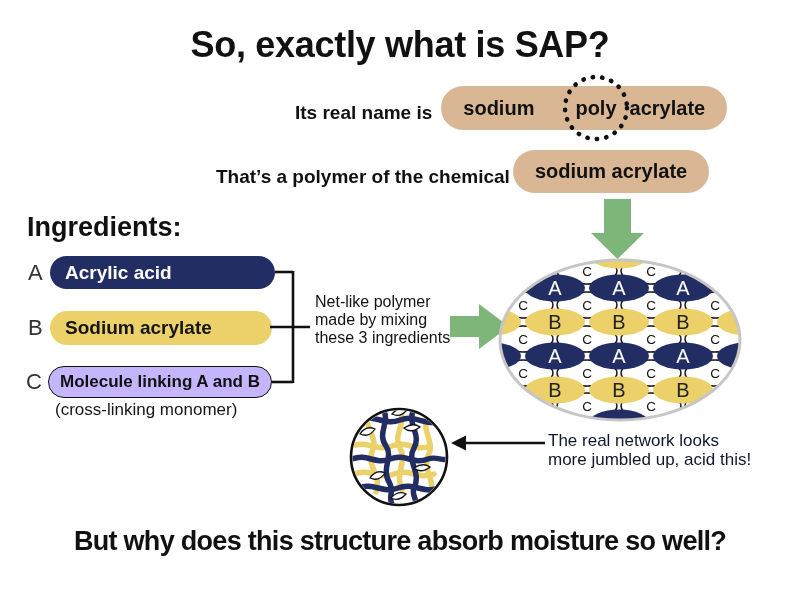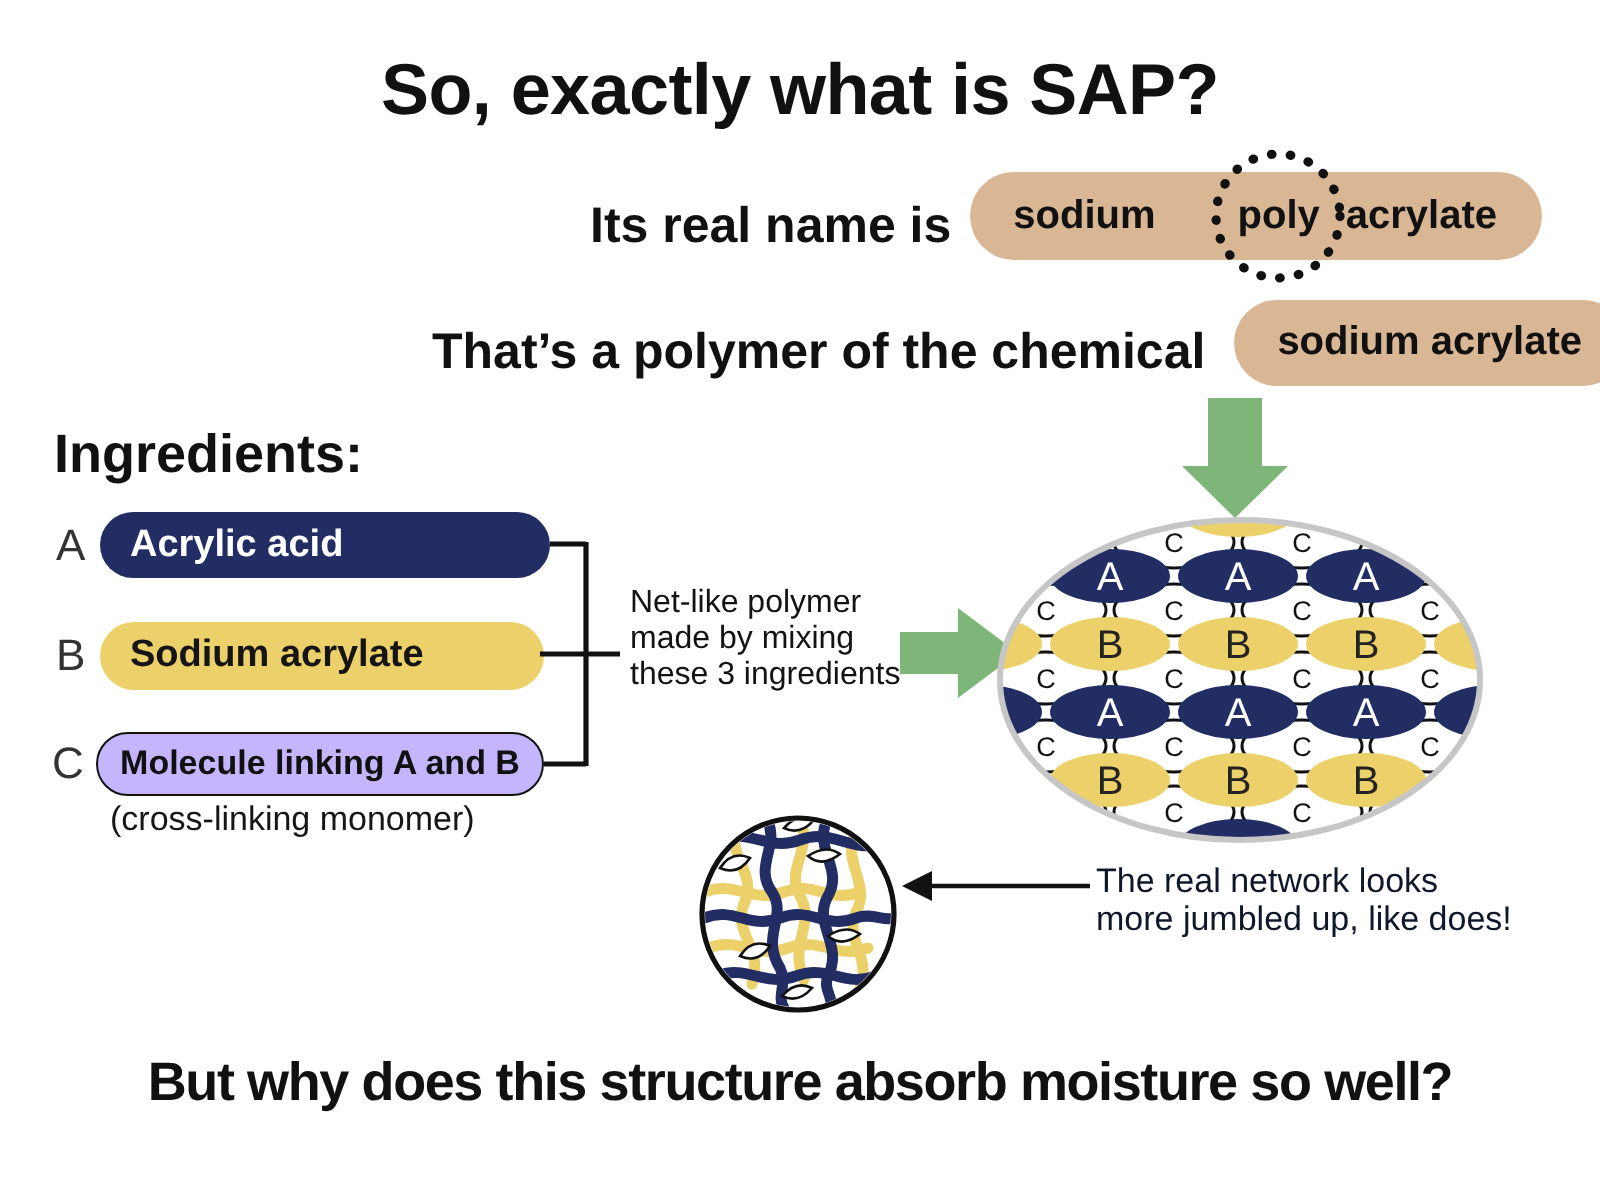--- a/index.html
+++ b/index.html
@@ -16,22 +16,22 @@
   .abs{position:absolute;}
   .title{
     top:24px; left:0; width:800px; text-align:center;
     font-size:36px; font-weight:700; letter-spacing:-0.3px;
   }
   .bottom-q{
     top:526px; left:0; width:800px; text-align:center;
     font-size:27px; font-weight:700; letter-spacing:-0.7px;
   }
   .name-row{ left:295px; top:86px; height:44px; display:flex; align-items:center; gap:9px;}
-  .poly-row{ left:216px; top:150px; height:43px; display:flex; align-items:center; gap:14px;}
-  .row-label{ font-size:25px; font-weight:700; white-space:nowrap;margin-top:10px;}
+  .poly-row{ left:216px; top:150px; height:43px; display:flex; align-items:center; gap:3px;}
+  .row-label{ font-size:19px; font-weight:700; white-space:nowrap;margin-top:10px;}
   .tan-pill{
     background:var(--tan); border-radius:22px; height:44px;
     display:flex; align-items:center; padding:0 22px;
     font-size:20px; font-weight:700; gap:13px; white-space:nowrap;
   }
   .poly-row .tan-pill{height:43px;}
   .poly-wrap{ position:relative; display:inline-block;margin-left:28px;}
   .dotted-svg{ position:absolute; left:50%; top:50%; transform:translate(-50%,-50%); pointer-events:none;}
   .ing-head{ left:27px; top:212px; font-size:27px; font-weight:700;}
   .ing-row{ display:flex; align-items:center; }
@@ -95,21 +95,21 @@
 <div class="abs c-caption">(cross-linking monomer)</div>
 
 <div class="abs net-note">
   <div>Net-like polymer</div>
   <div>made by mixing</div>
   <div>these 3 ingredients</div>
 </div>
 
 <div class="abs jumbled-note">
   <div>The real network looks</div>
-  <div>more jumbled up, like does!</div>
+  <div>more jumbled up, acid this!</div>
 </div>
 
 <div class="abs bottom-q">But why does this structure absorb moisture so well?</div>
 
 <svg class="abs overlay" width="800" height="600" viewBox="0 0 800 600">
   <defs>
     <clipPath id="netClip">
         <ellipse cx="620" cy="340" rx="120" ry="80"></ellipse>
       </clipPath>
     <clipPath id="jumbleClip">

